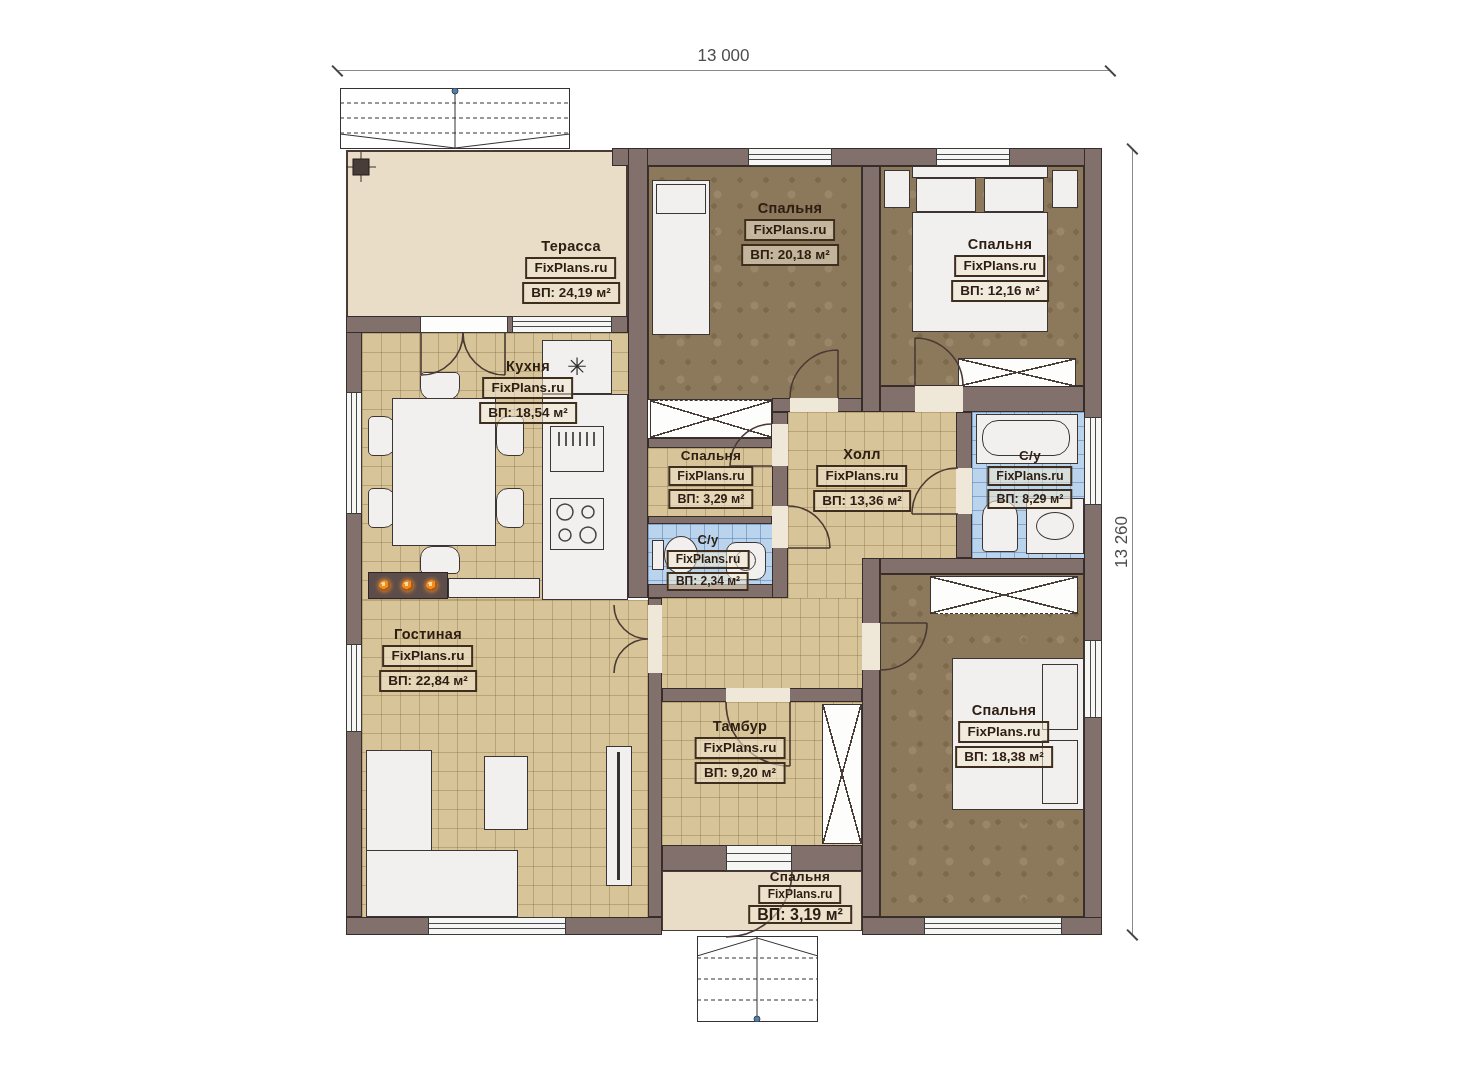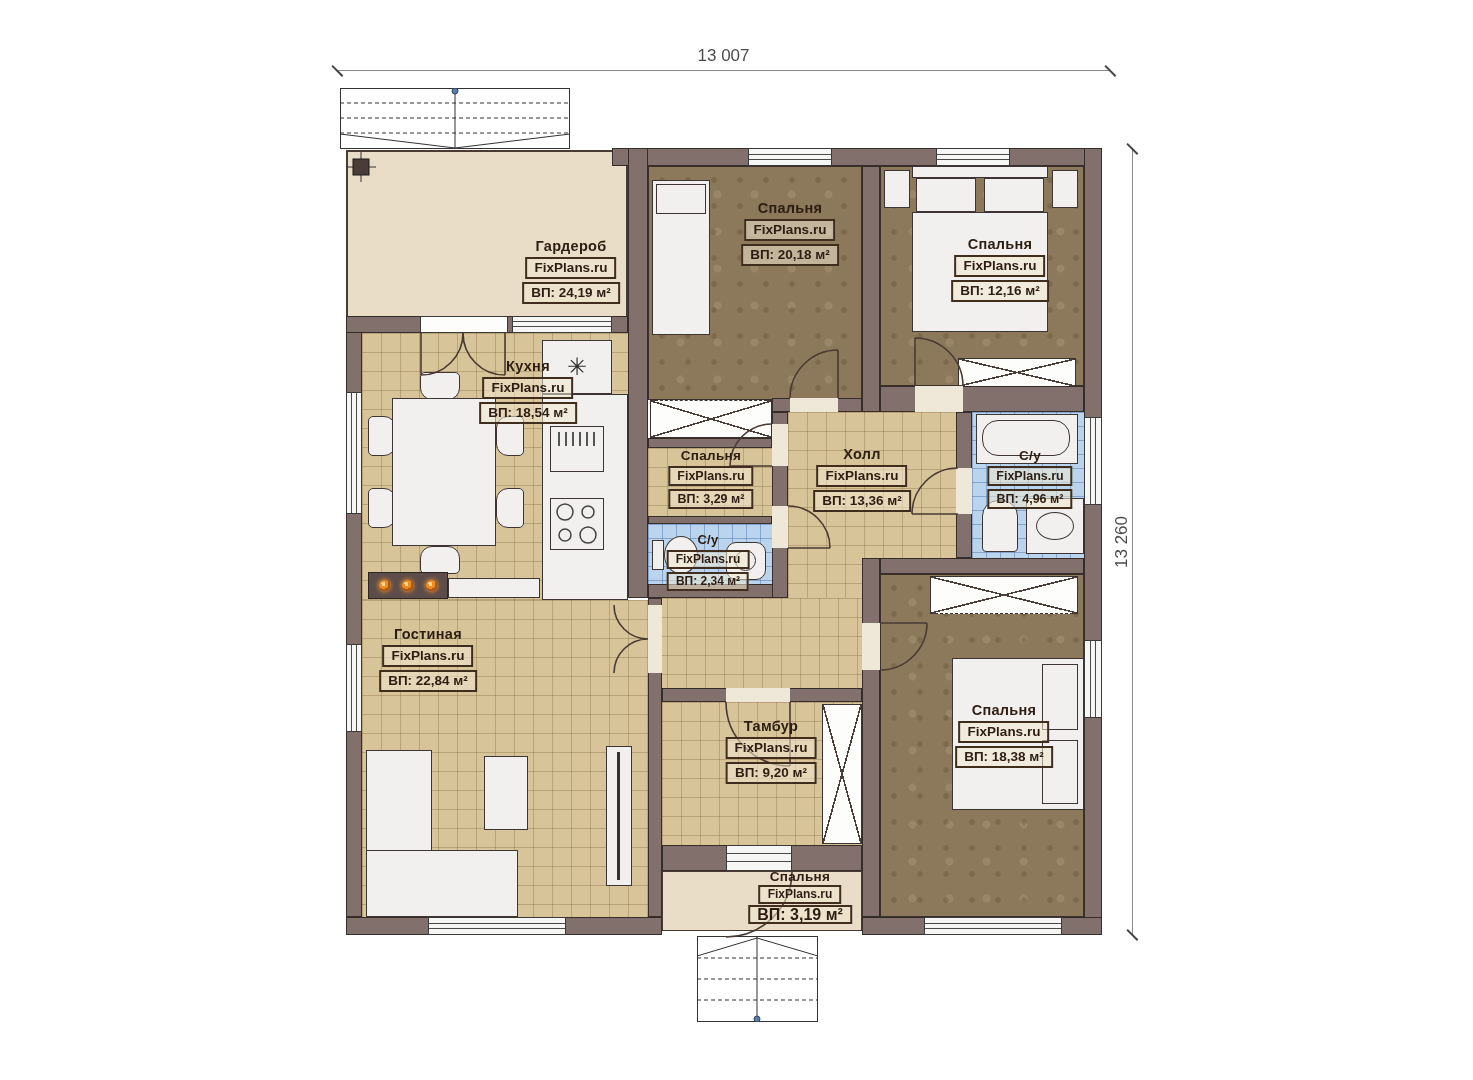--- a/index.html
+++ b/index.html
@@ -54,21 +54,21 @@
   svg{display:block;}
 </style>
 </head>
 <body>
 
 <div id="canvas">
 
   <div class="dimline" style="left:337px;top:70px;width:773px;height:1px;"></div>
   <div class="dimtick" style="left:330px;top:70px;transform:rotate(45deg);"></div>
   <div class="dimtick" style="left:1103px;top:70px;transform:rotate(45deg);"></div>
-  <div class="dimlabel" style="left:337px;top:46px;width:773px;">13 007</div>
+  <div class="dimlabel" style="left:337px;top:46px;width:773px;">13 000</div>
 
   <div class="dimline" style="left:1132px;top:148px;width:1px;height:787px;"></div>
   <div class="dimtick" style="left:1125px;top:148px;transform:rotate(45deg);"></div>
   <div class="dimtick" style="left:1125px;top:934px;transform:rotate(45deg);"></div>
   <div class="dimlabel" style="left:1042px;top:532px;width:160px;transform:rotate(-90deg);">13 260</div>
 
   <div class="abs" style="left:340px;top:88px;z-index:2;">
     <svg width="230" height="61" viewBox="0 0 230 61">
       <rect x="0.5" y="0.5" width="229" height="60" fill="#fff" stroke="#333"></rect>
       <line x1="0" y1="15" x2="230" y2="15" stroke="#333" stroke-dasharray="4 3"></line>
@@ -236,21 +236,21 @@
       <line x1="0" y1="43" x2="121" y2="43" stroke="#333" stroke-dasharray="4 3"></line>
       <line x1="0" y1="64" x2="121" y2="64" stroke="#333" stroke-dasharray="4 3"></line>
       <line x1="60" y1="0" x2="60" y2="86" stroke="#333"></line>
       <line x1="0" y1="20" x2="60" y2="2" stroke="#333"></line>
       <line x1="121" y1="20" x2="60" y2="2" stroke="#333"></line>
       <circle cx="60" cy="83" r="3" fill="#5b7ba0" stroke="#2c4a6e"></circle>
     </svg>
   </div>
 
   <div class="room-label" style="left:571px;top:238px;">
-    <div class="rname">Гардероб</div>
+    <div class="rname">Терасса</div>
     <div class="rbox">FixPlans.ru</div>
     <div class="rbox">ВП: 24,19 м²</div>
   </div>
   <div class="room-label" style="left:528px;top:358px;">
     <div class="rname">Кухня</div>
     <div class="rbox">FixPlans.ru</div>
     <div class="rbox">ВП: 18,54 м²</div>
   </div>
   <div class="room-label" style="left:790px;top:200px;">
     <div class="rname">Спальня</div>
@@ -268,33 +268,33 @@
     <div class="rbox" style="font-size:12.5px;line-height:16px;">ВП: 3,29 м²</div>
   </div>
   <div class="room-label" style="left:862px;top:446px;">
     <div class="rname">Холл</div>
     <div class="rbox">FixPlans.ru</div>
     <div class="rbox">ВП: 13,36 м²</div>
   </div>
   <div class="room-label" style="left:1030px;top:448px;">
     <div class="rname" style="font-size:13.5px;">С/у</div>
     <div class="rbox" style="font-size:12.5px;line-height:16px;">FixPlans.ru</div>
-    <div class="rbox" style="font-size:12.5px;line-height:16px;">ВП: 4,96 м²</div>
+    <div class="rbox" style="font-size:12.5px;line-height:16px;">ВП: 8,29 м²</div>
   </div>
   <div class="room-label" style="left:708px;top:532px;">
     <div class="rname" style="font-size:13px;">С/у</div>
     <div class="rbox" style="font-size:12px;line-height:15px;">FixPlans.ru</div>
     <div class="rbox" style="font-size:12px;line-height:15px;">ВП: 2,34 м²</div>
   </div>
   <div class="room-label" style="left:428px;top:626px;">
     <div class="rname">Гостиная</div>
     <div class="rbox">FixPlans.ru</div>
     <div class="rbox">ВП: 22,84 м²</div>
   </div>
-  <div class="room-label" style="left:771px;top:718px;">
+  <div class="room-label" style="left:740px;top:718px;">
     <div class="rname">Тамбур</div>
     <div class="rbox">FixPlans.ru</div>
     <div class="rbox">ВП: 9,20 м²</div>
   </div>
   <div class="room-label" style="left:1004px;top:702px;">
     <div class="rname">Спальня</div>
     <div class="rbox">FixPlans.ru</div>
     <div class="rbox">ВП: 18,38 м²</div>
   </div>
   <div class="room-label" style="left:800px;top:869px;gap:1px;">

